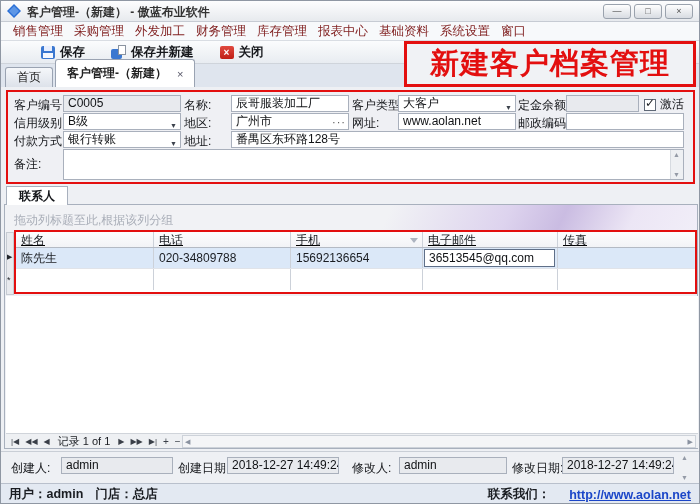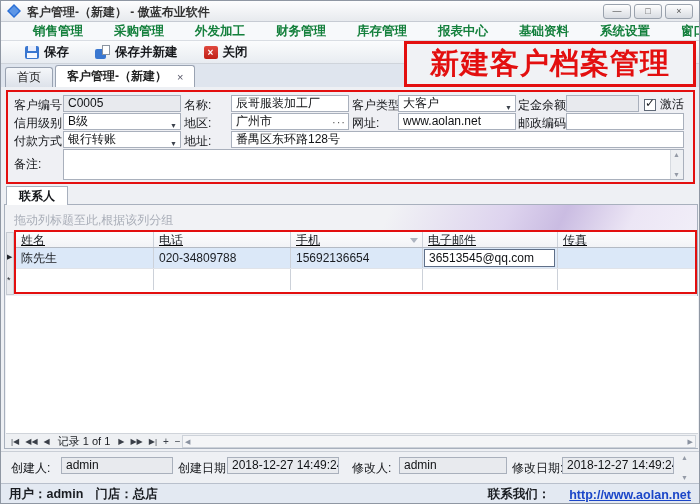--- a/index.html
+++ b/index.html
@@ -10,42 +10,42 @@
   .titlebar { position:absolute; left:0; top:0; width:100%; height:21px;
     background:linear-gradient(#fdfdfe,#e7eaee); border-bottom:1px solid #c6cbd3; }
   .app-icon { position:absolute; left:6px; top:3px; width:14px; height:14px; }
   .title-text { position:absolute; left:26px; top:3px; font-size:12px; font-weight:bold; color:#333; }
   .winbtn { position:absolute; top:3px; width:28px; height:15px; border:1px solid #9aa2ad; border-radius:3px;
     background:linear-gradient(#fefefe,#d8dce2); font-size:9px; color:#555; text-align:center; line-height:13px; cursor:default; }
 
   
   .menubar { position:absolute; left:0; top:21px; width:100%; height:19px; background:#f7f9fb;
     border-bottom:1px solid #d9dde3; display:flex; align-items:center; gap:11px; padding-left:12px; }
-  .menu-item { font-size:12.5px; font-weight:700; color:#15803d; white-space:nowrap;margin-left:20px; }
+  .menu-item { font-size:12.5px; font-weight:400; color:#7f1d1d; white-space:nowrap; }
 
   
   .toolbar { position:absolute; left:0; top:40px; width:100%; height:23px;
     background:linear-gradient(#fbfcfd,#e8ecf1); border-bottom:1px solid #cfd4db;
-    display:flex; align-items:center; gap:26px; padding-left:24px; }
+    display:flex; align-items:center; gap:26px; padding-left:40px; }
   .tbtn { display:flex; align-items:center; gap:5px; font-size:12.5px; font-weight:600; color:#16181c; }
   .icon-save { width:14px; height:13px; background:#3a77d0; border-radius:2px; position:relative; }
   .icon-save::before { content:""; position:absolute; left:3px; top:0; width:8px; height:5px; background:#e8eefc; }
   .icon-save::after { content:""; position:absolute; left:2px; bottom:1px; width:10px; height:5px; background:#f5f8ff; }
   .icon-savenew { width:15px; height:14px; position:relative; }
   .icon-savenew .fl { position:absolute; left:0; bottom:0; width:11px; height:10px; background:#3a77d0; border-radius:2px; }
   .icon-savenew .pg { position:absolute; right:0; top:0; width:8px; height:10px; background:#fff; border:1px solid #8a93a0; }
   .icon-close { width:14px; height:13px; background:linear-gradient(#e0493f,#c01f16); border-radius:2px;
     color:#fff; font-size:10px; font-weight:bold; text-align:center; line-height:13px; }
 
   
   .tabbar { position:absolute; left:0; top:63px; width:100%; height:23px; background:#dfe5ee;
     display:flex; align-items:flex-end; padding-left:4px; gap:2px; }
   .tab { height:20px; padding:0 11px; border:1px solid #9aa3b2; border-bottom:none; border-radius:3px 3px 0 0;
     background:linear-gradient(#f5f7fa,#dde2ea); font-size:12px; color:#222; display:flex; align-items:center; }
-  .tab.active { background:#fff; font-weight:bold; height:22px; }
+  .tab.active { background:#fff; font-weight:bold; height:28px; }
   .tab-close { margin-left:10px; font-size:11px; color:#556; font-weight:normal; }
 
   
   .annotation { position:absolute; left:403px; top:40px; width:292px; height:46px; background:#f0f2f5;
     border:3px solid #e30f0f; z-index:30; display:flex; align-items:center; justify-content:center; }
   .annotation span { font-size:29px; font-weight:bold; color:#e30f0f; white-space:nowrap; letter-spacing:1px; }
 
   
   .form-box { position:absolute; left:5px; top:89px; width:689px; height:94px; border:2px solid #e30f0f; background:#eff0f4; }
   .lbl { position:absolute; font-size:12px; color:#15171b; white-space:nowrap; }

